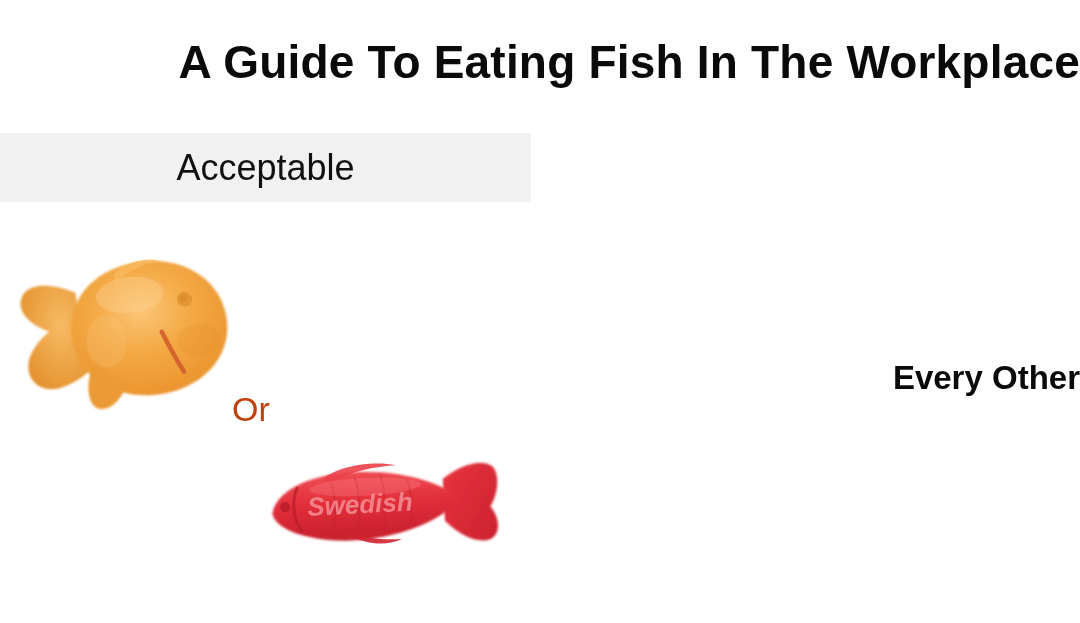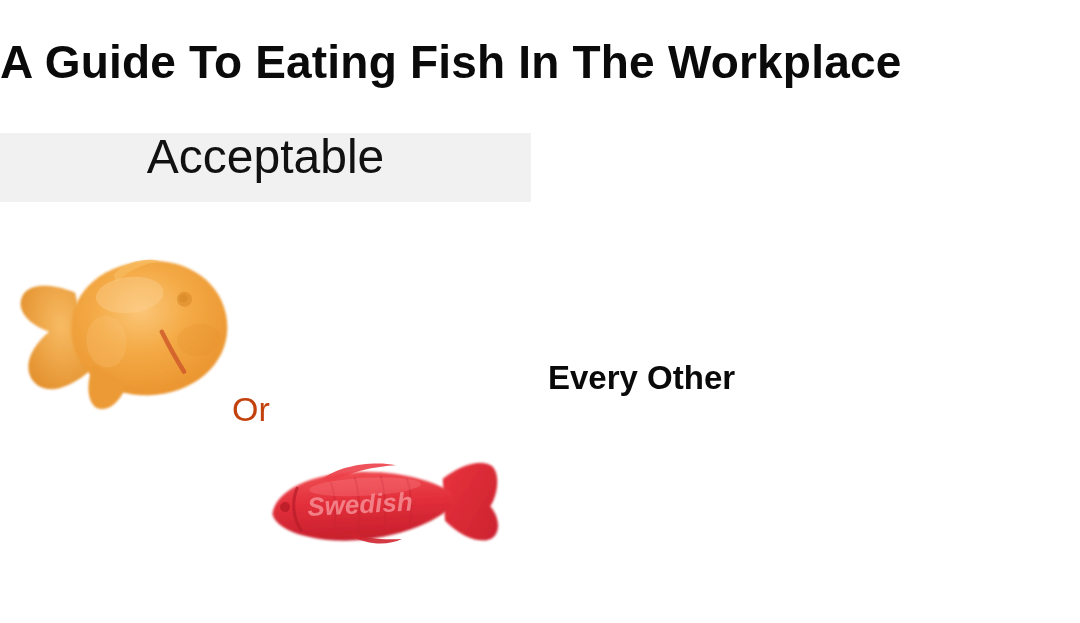--- a/index.html
+++ b/index.html
@@ -16,38 +16,39 @@
     font-family: "Liberation Sans", sans-serif;
     color: #000000;
   }
 
   
   #title {
     position: absolute;
     left: 0;
     top: 34px;
     width: 1080px;
-    text-align: left;
+    text-align: right;
     font-size: 46px;
     font-weight: bold;
     letter-spacing: 0.2px;
     line-height: 56px;
     color: #0a0a0a;
     white-space: nowrap;
   }
 
   
   .col-header {
     position: absolute;
     top: 133px;
     height: 69px;
     background: #f1f1f1;
     display: flex;
+    align-items: center;
     justify-content: center;
-    font-size: 48px;
+    font-size: 36px;
     font-weight: normal;
     color: #111111;
     line-height: 1;
   }
   #header-acceptable {
     left: 0;
     width: 531px;
   }
   #header-unacceptable {
     left: 548px;
@@ -64,21 +65,21 @@
     color: #c2410c;
     line-height: 1;
   }
 
   
   #unacceptable-text {
     position: absolute;
     left: 548px;
     top: 355px;
     width: 532px;
-    text-align: left;
+    text-align: right;
     font-size: 33px;
     font-weight: bold;
     line-height: 46px;
     color: #0a0a0a;
   }
   #unacceptable-text .line { display: block; }
 
   
   .fish-art {
     position: absolute;

